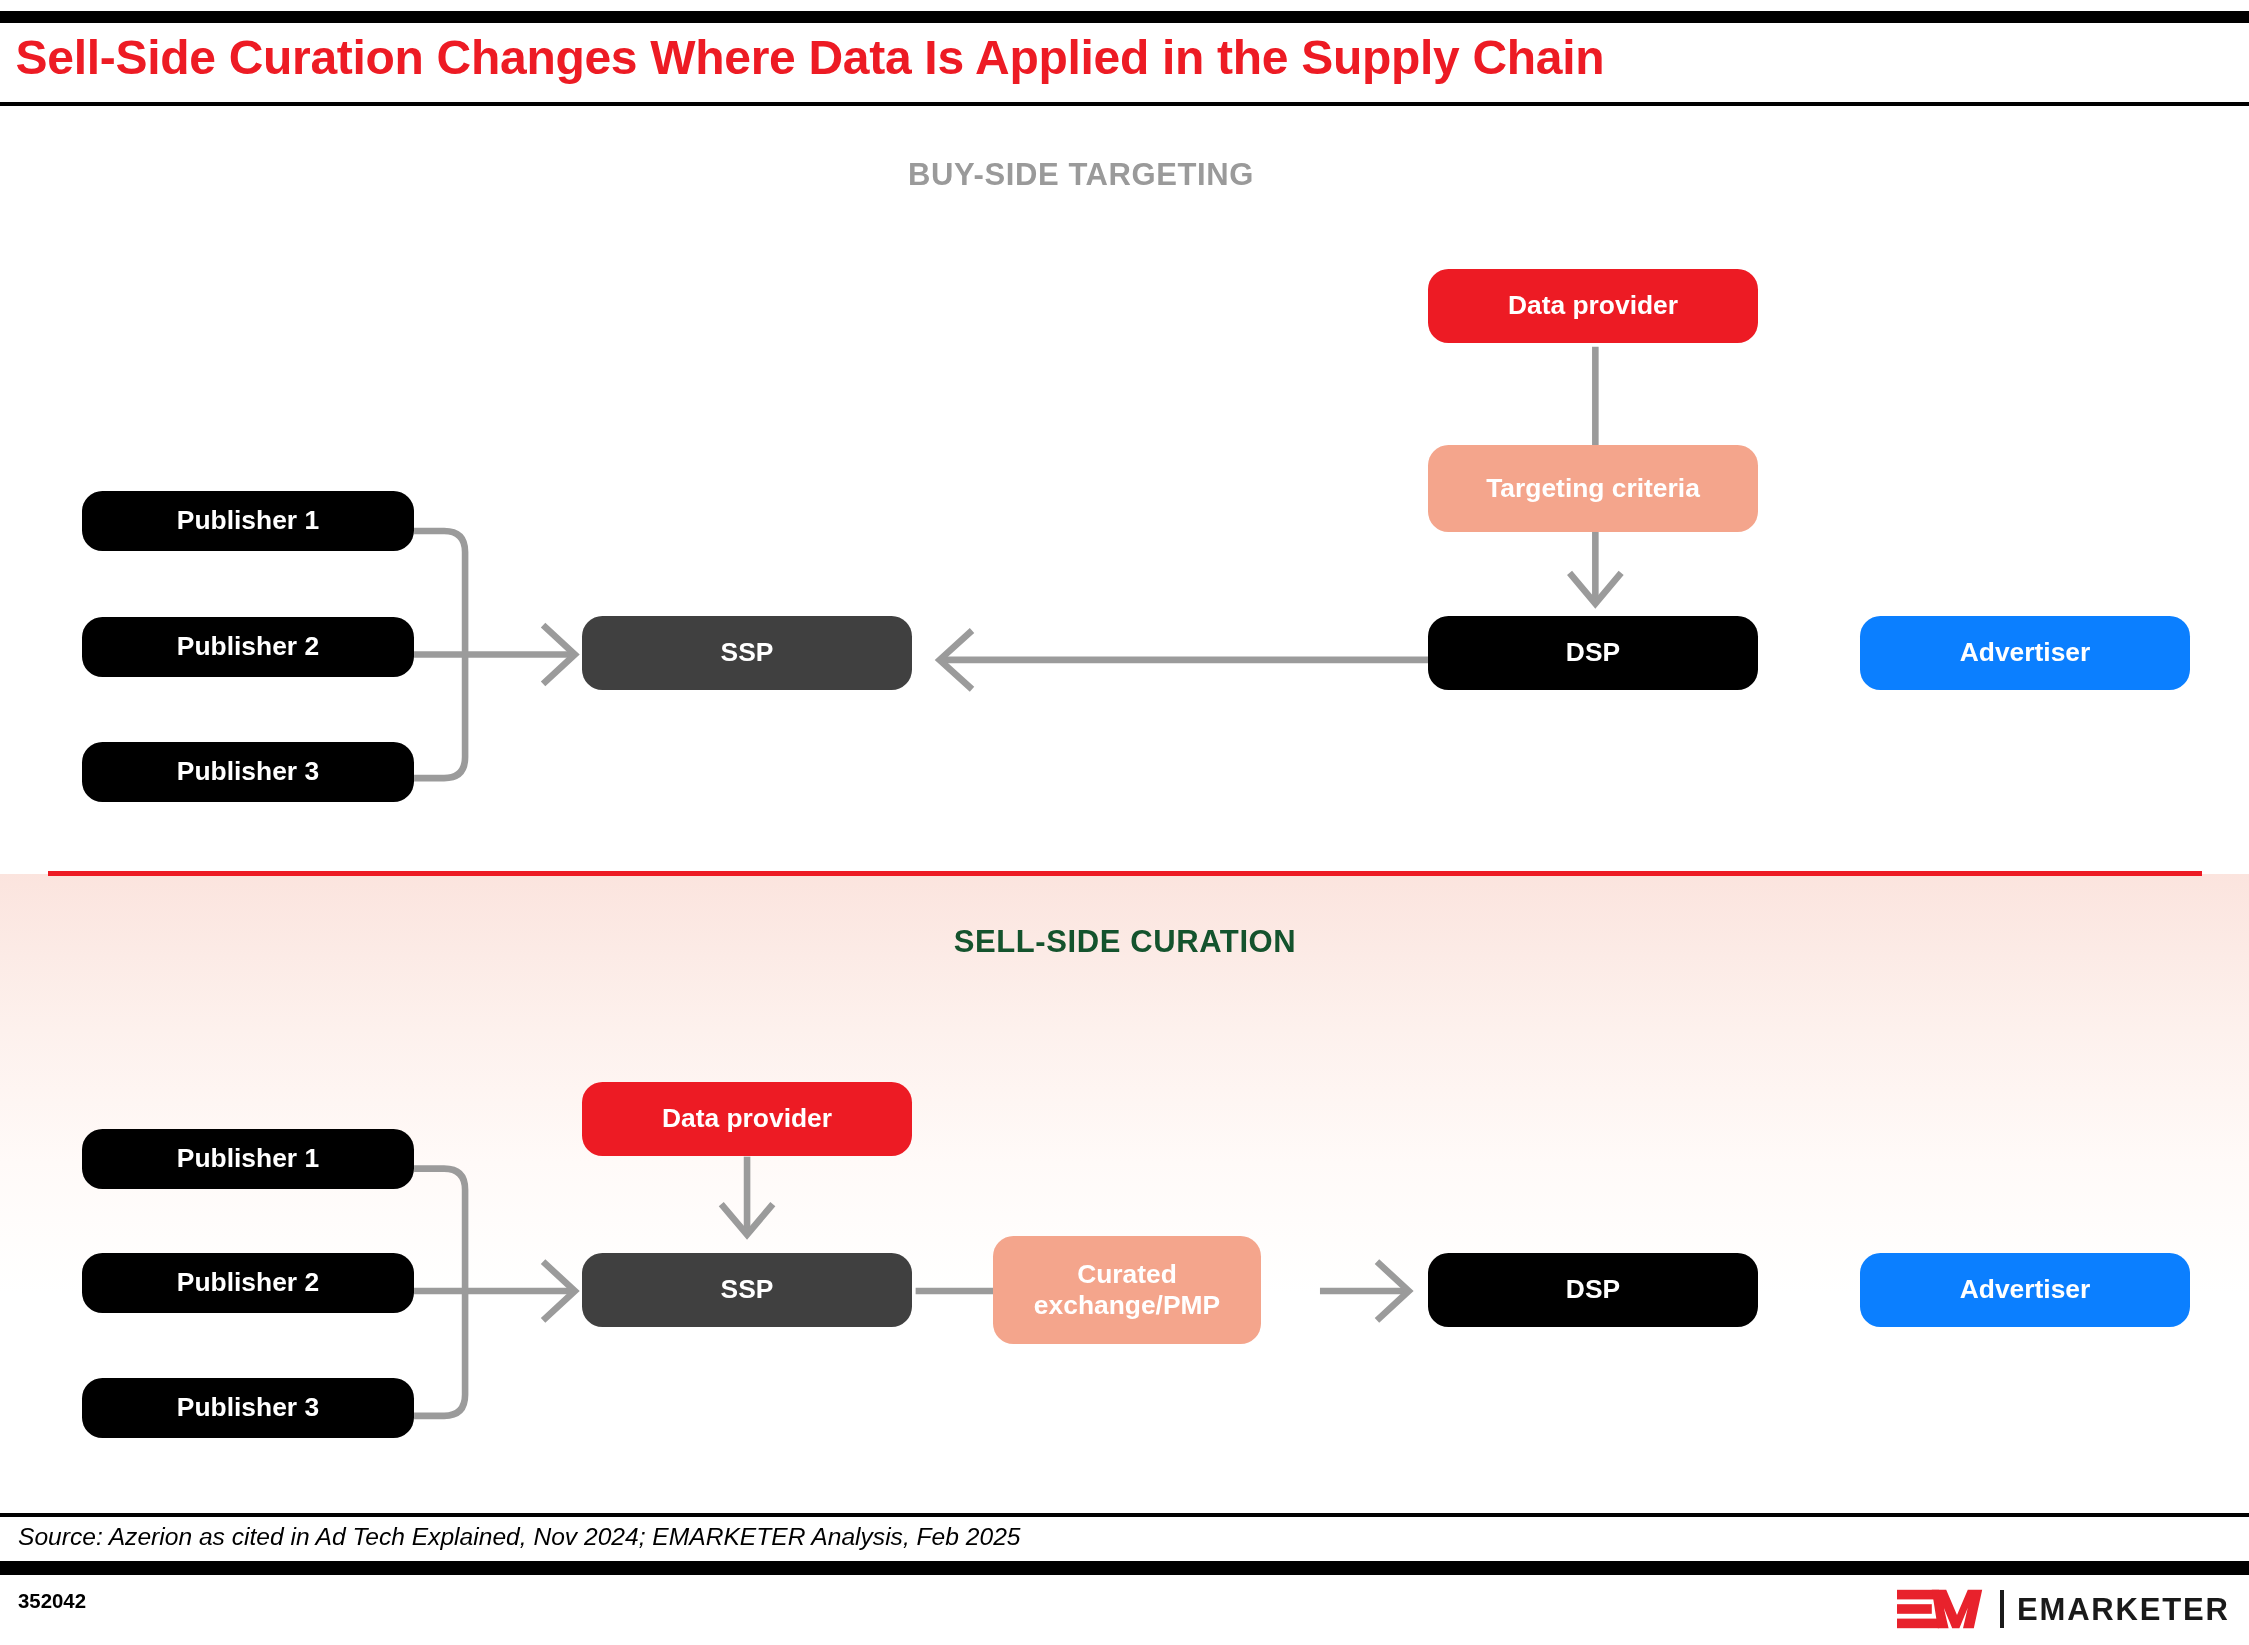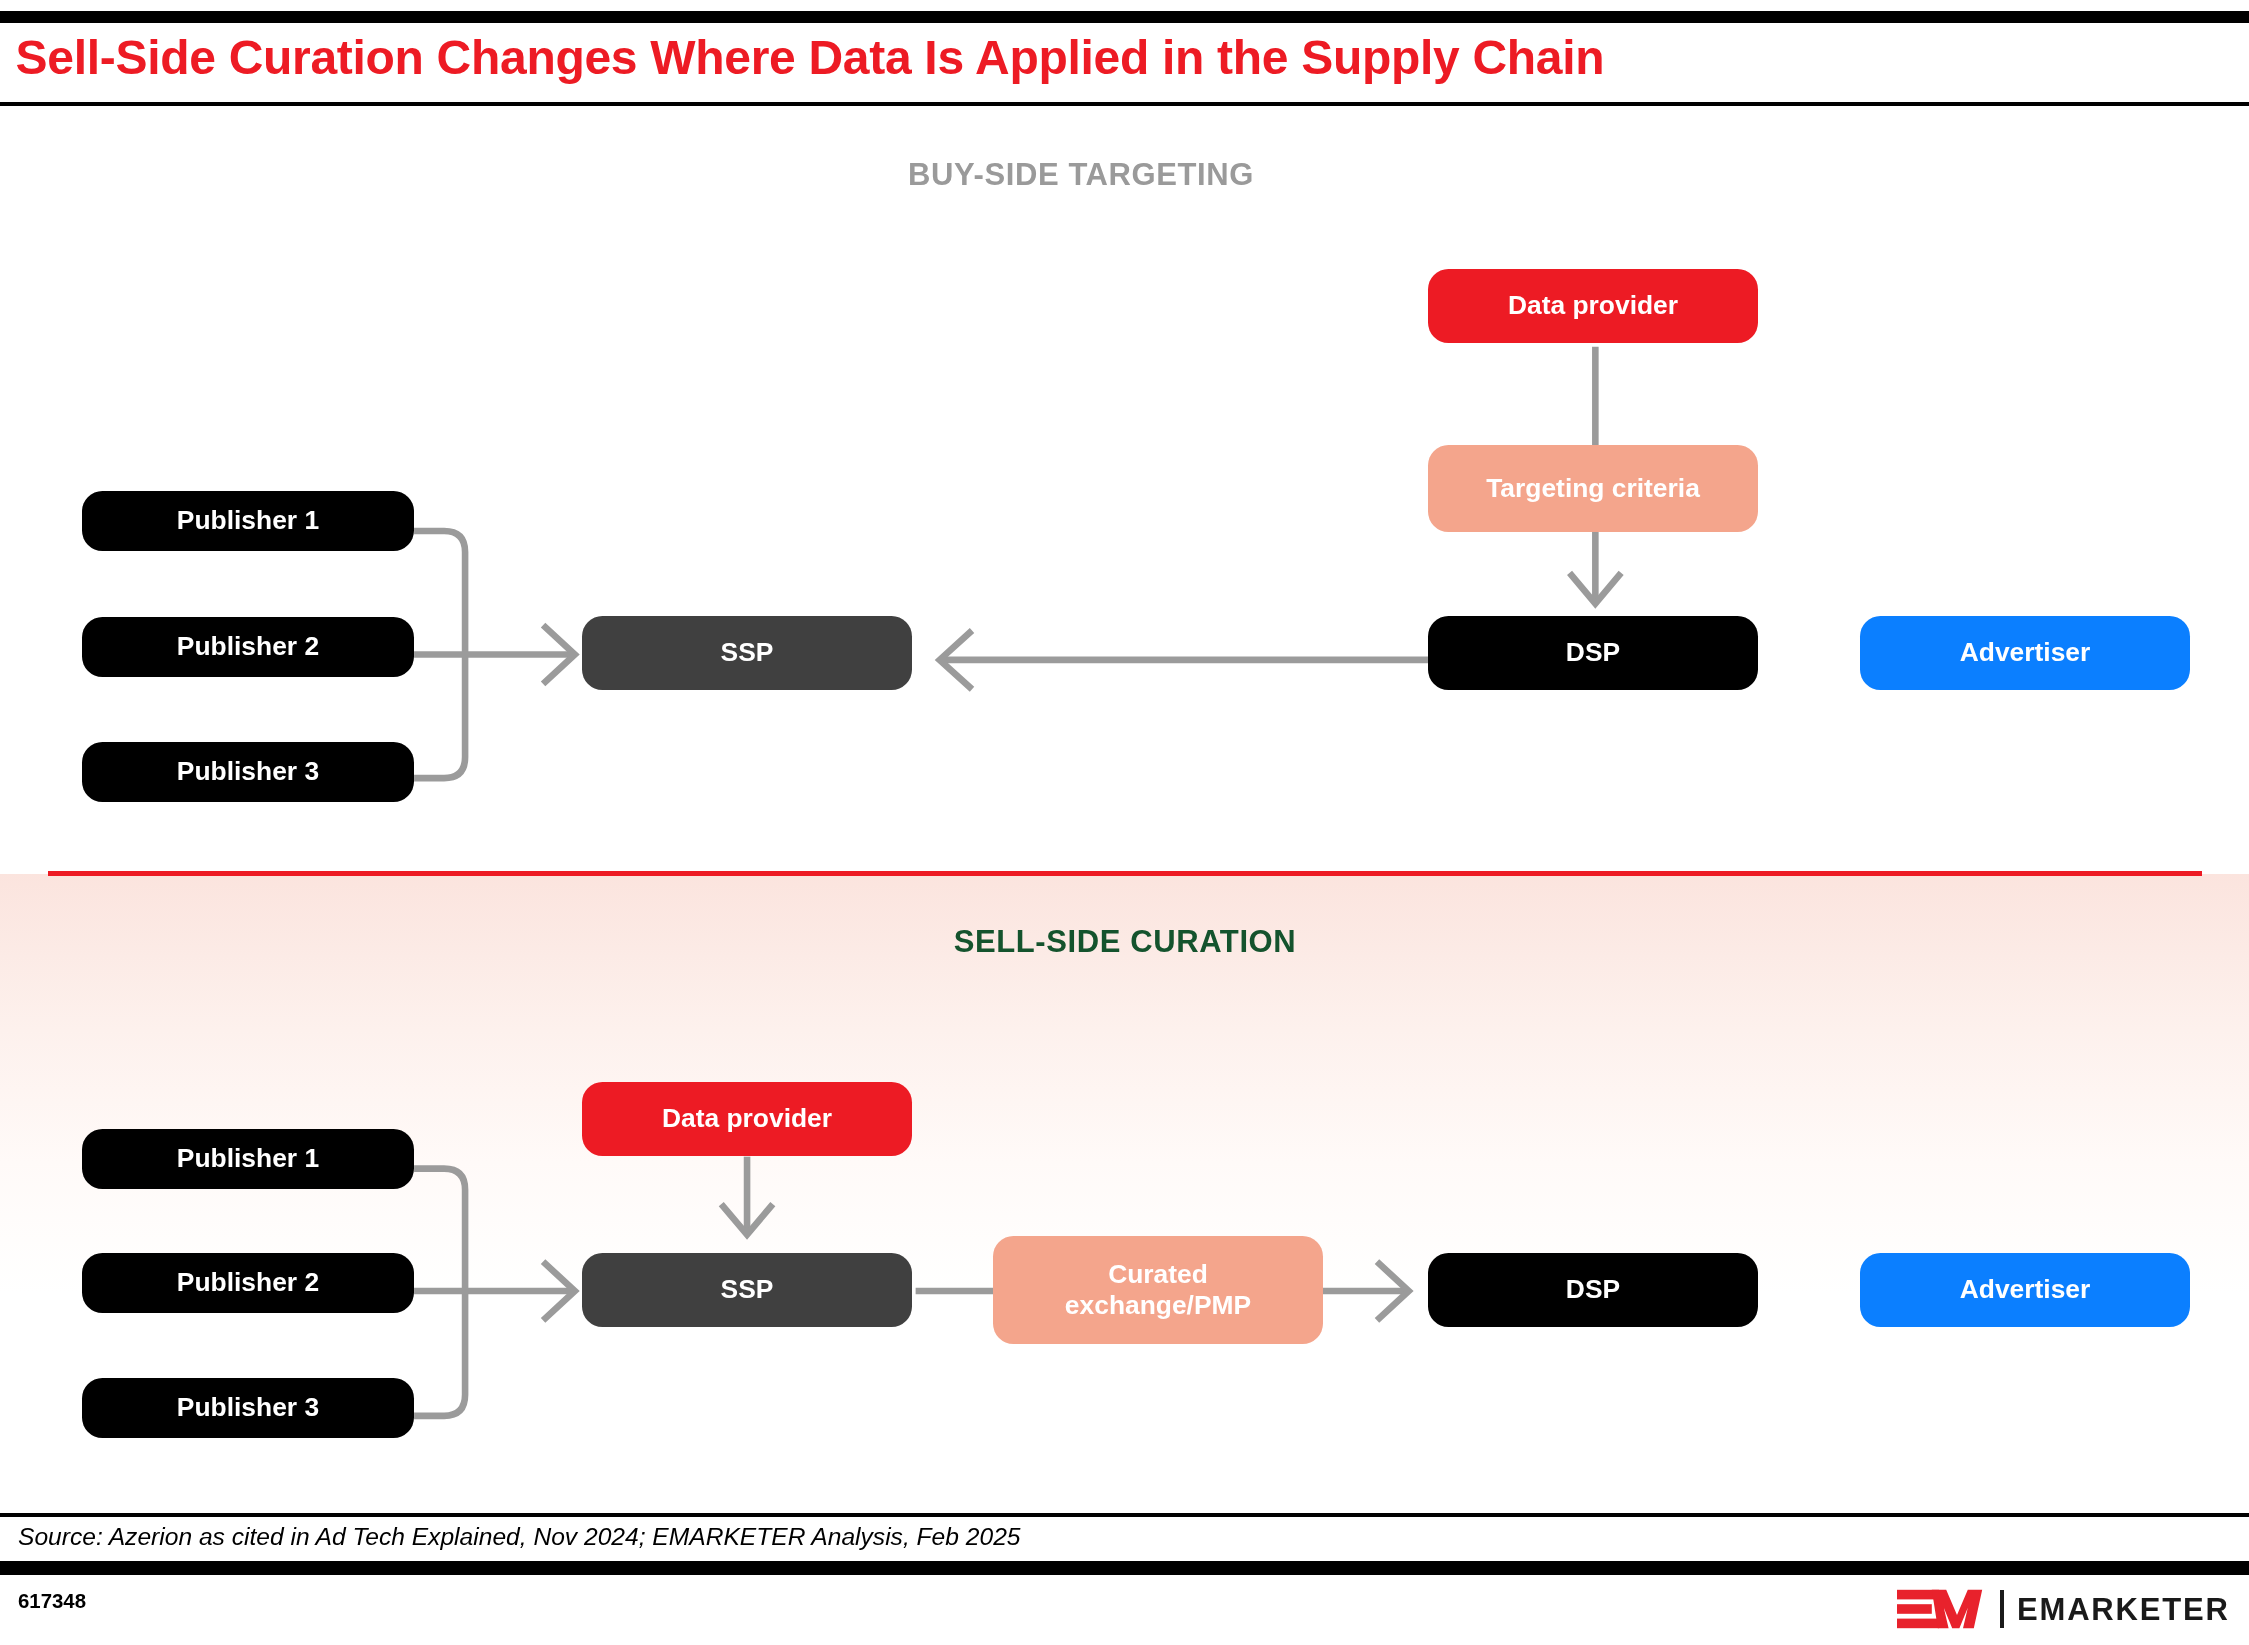--- a/index.html
+++ b/index.html
@@ -251,37 +251,37 @@
 </div>
 
 <div class="node dataprovider" style="left:582px; top:1082px; width:330px; height:74px;">
   <span>Data provider</span>
 </div>
 
 <div class="node ssp" style="left:582px; top:1253px; width:330px; height:74px;">
   <span>SSP</span>
 </div>
 
-<div class="node criteria" style="left:993px; top:1236px; width:330px; height:108px; flex-direction:column;">
+<div class="node criteria" style="left:993px; top:1236px; width:268px; height:108px; flex-direction:column;">
   <span>Curated</span>
   <span>exchange/PMP</span>
 </div>
 
 <div class="node dsp" style="left:1428px; top:1253px; width:330px; height:74px;">
   <span>DSP</span>
 </div>
 
 <div class="node advertiser" style="left:1860px; top:1253px; width:330px; height:74px;">
   <span>Advertiser</span>
 </div>
 
 <div id="source-rule"></div>
 <div id="source-text">Source: Azerion as cited in Ad Tech Explained, Nov 2024; EMARKETER Analysis, Feb 2025</div>
 <div id="footer-bar"></div>
-<div id="chart-id">617348</div>
+<div id="chart-id">352042</div>
 
 <div id="brand-logo">
   <svg id="logo-mark" width="90" height="42" viewBox="0 0 150 70" xmlns="http://www.w3.org/2000/svg">
     <rect x="0" y="3" width="70" height="16" fill="#E8222C"></rect>
     <rect x="0" y="27" width="58" height="16" fill="#E8222C"></rect>
     <rect x="0" y="51" width="70" height="16" fill="#E8222C"></rect>
     <polygon points="58,3 82,3 100,45 118,3 142,3 128,67 110,67 118,33 104,67 92,67 78,33 86,67 68,67" fill="#E8222C"></polygon>
   </svg>
   <div id="logo-divider"></div>
   <div id="logo-wordmark">EMARKETER</div>

